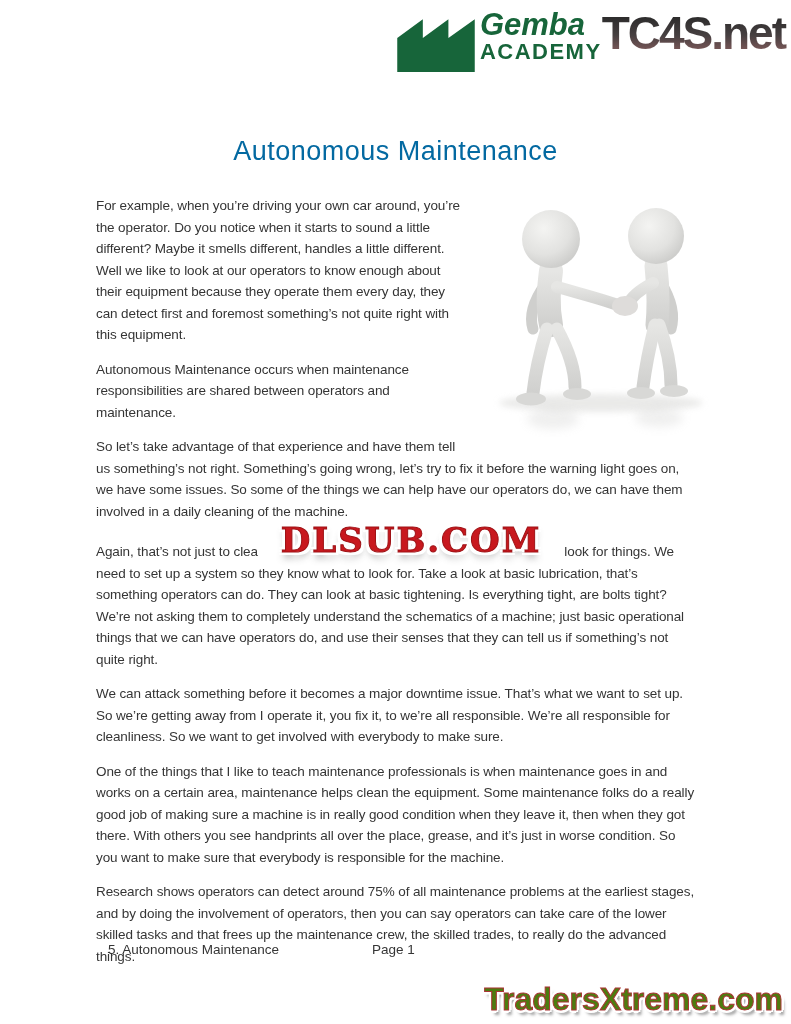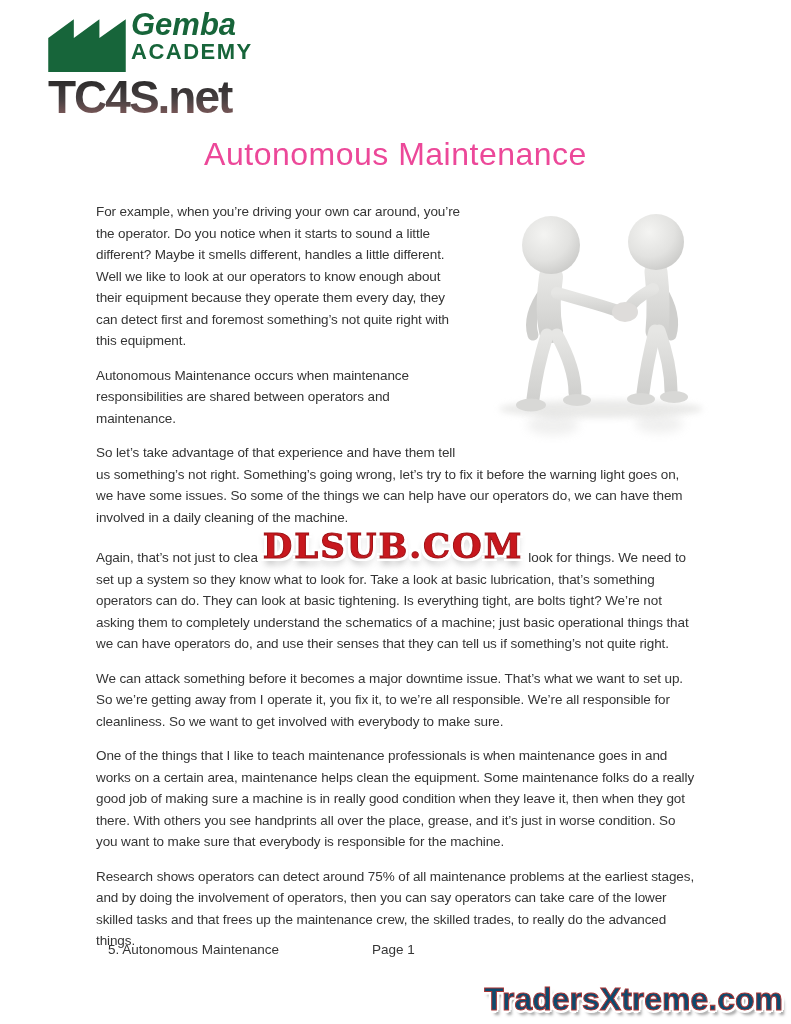--- a/index.html
+++ b/index.html
@@ -10,25 +10,24 @@
     position: relative;
     width: 791px;
     height: 1024px;
     background: #ffffff;
     overflow: hidden;
   }
 
   
   .header {
     display: flex;
-    justify-content: flex-start;
+    justify-content: flex-end;
     align-items: flex-start;
     padding: 8px 4px 0 48px;
     height: 80px;
-    flex-direction: column;
   }
   .logo { display: flex; align-items: flex-start; }
   .logo svg { display: block; margin-top: 2px; }
   .logo-text { margin-left: 5px; color: #17653a; }
   .logo-primary {
     font-size: 31px;
     font-weight: bold;
     font-style: italic;
     letter-spacing: 0px;
     line-height: 34px;
@@ -49,24 +48,24 @@
     padding-right: 2px;
     background: linear-gradient(180deg, #2e2d2d 20%, #474041 55%, #8a5f5f 95%);
     -webkit-background-clip: text;
     background-clip: text;
     color: transparent;
   }
 
   
   .doc-title {
     text-align: center;
-    font-size: 32px;
+    font-size: 27px;
     font-weight: normal;
     letter-spacing: 0.5px;
-    color: #ec4899;
+    color: #0369a1;
     margin-top: 56px;
   }
 
   
   .content {
     padding: 0 96px;
     margin-top: 28px;
     font-size: 13.5px;
     line-height: 21.5px;
     letter-spacing: -0.1px;
@@ -87,21 +86,21 @@
     display: inline-block;
     white-space: nowrap;
     font-family: "DejaVu Serif", serif;
     font-weight: bold;
     font-size: 34px;
     letter-spacing: 2px;
     line-height: 18px;
     height: 18px;
     vertical-align: baseline;
     transform: translateY(-4px);
-    margin: 0 5px;
+    margin: 0 23px;
     color: #c8181e;
     -webkit-text-stroke: 1px #9d1014;
     text-shadow:
       -3px -3px 0 #fff, 3px -3px 0 #fff, -3px 3px 0 #fff, 3px 3px 0 #fff,
       0 -3px 0 #fff, 0 3px 0 #fff, -3px 0 0 #fff, 3px 0 0 #fff,
       0 6px 7px rgba(90, 90, 90, 0.45);
   }
 
   
   .footer {
@@ -114,21 +113,21 @@
   .footer-section { display: inline-block; width: 264px; }
 
   
   .wm-tx {
     position: absolute;
     right: 8px;
     bottom: 6px;
     font-size: 32px;
     font-weight: bold;
     letter-spacing: 0px;
-    color: #0c4a6e;
+    color: #4d7c0f;
     -webkit-text-stroke: 1px #a93434;
     text-shadow:
       -2px -2px 0 #fff, 2px -2px 0 #fff, -2px 2px 0 #fff, 2px 2px 0 #fff,
       0 -3px 0 #fff, 0 3px 0 #fff, -3px 0 0 #fff, 3px 0 0 #fff,
       3px 5px 3px rgba(80, 80, 80, 0.55);
   }
 </style>
 </head>
 <body>
 

